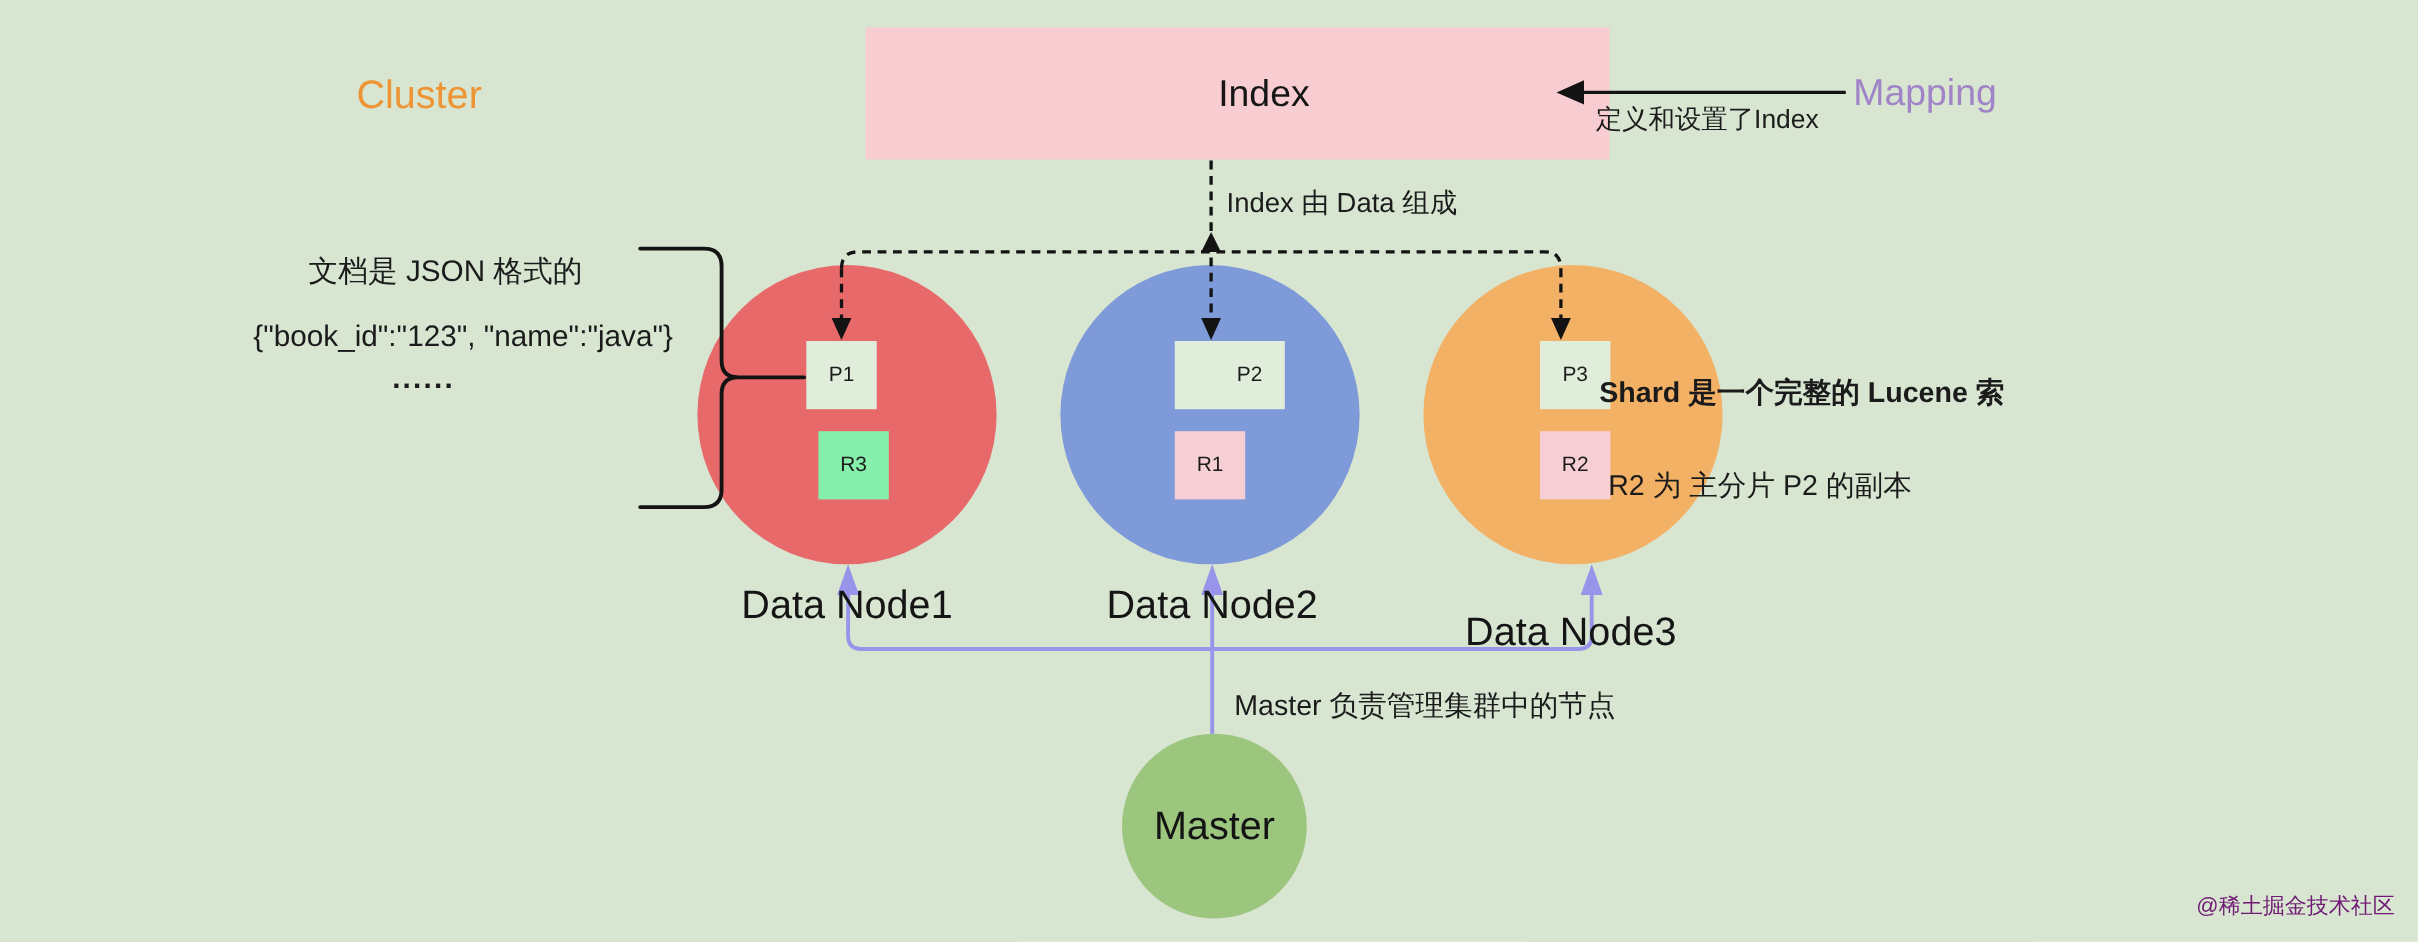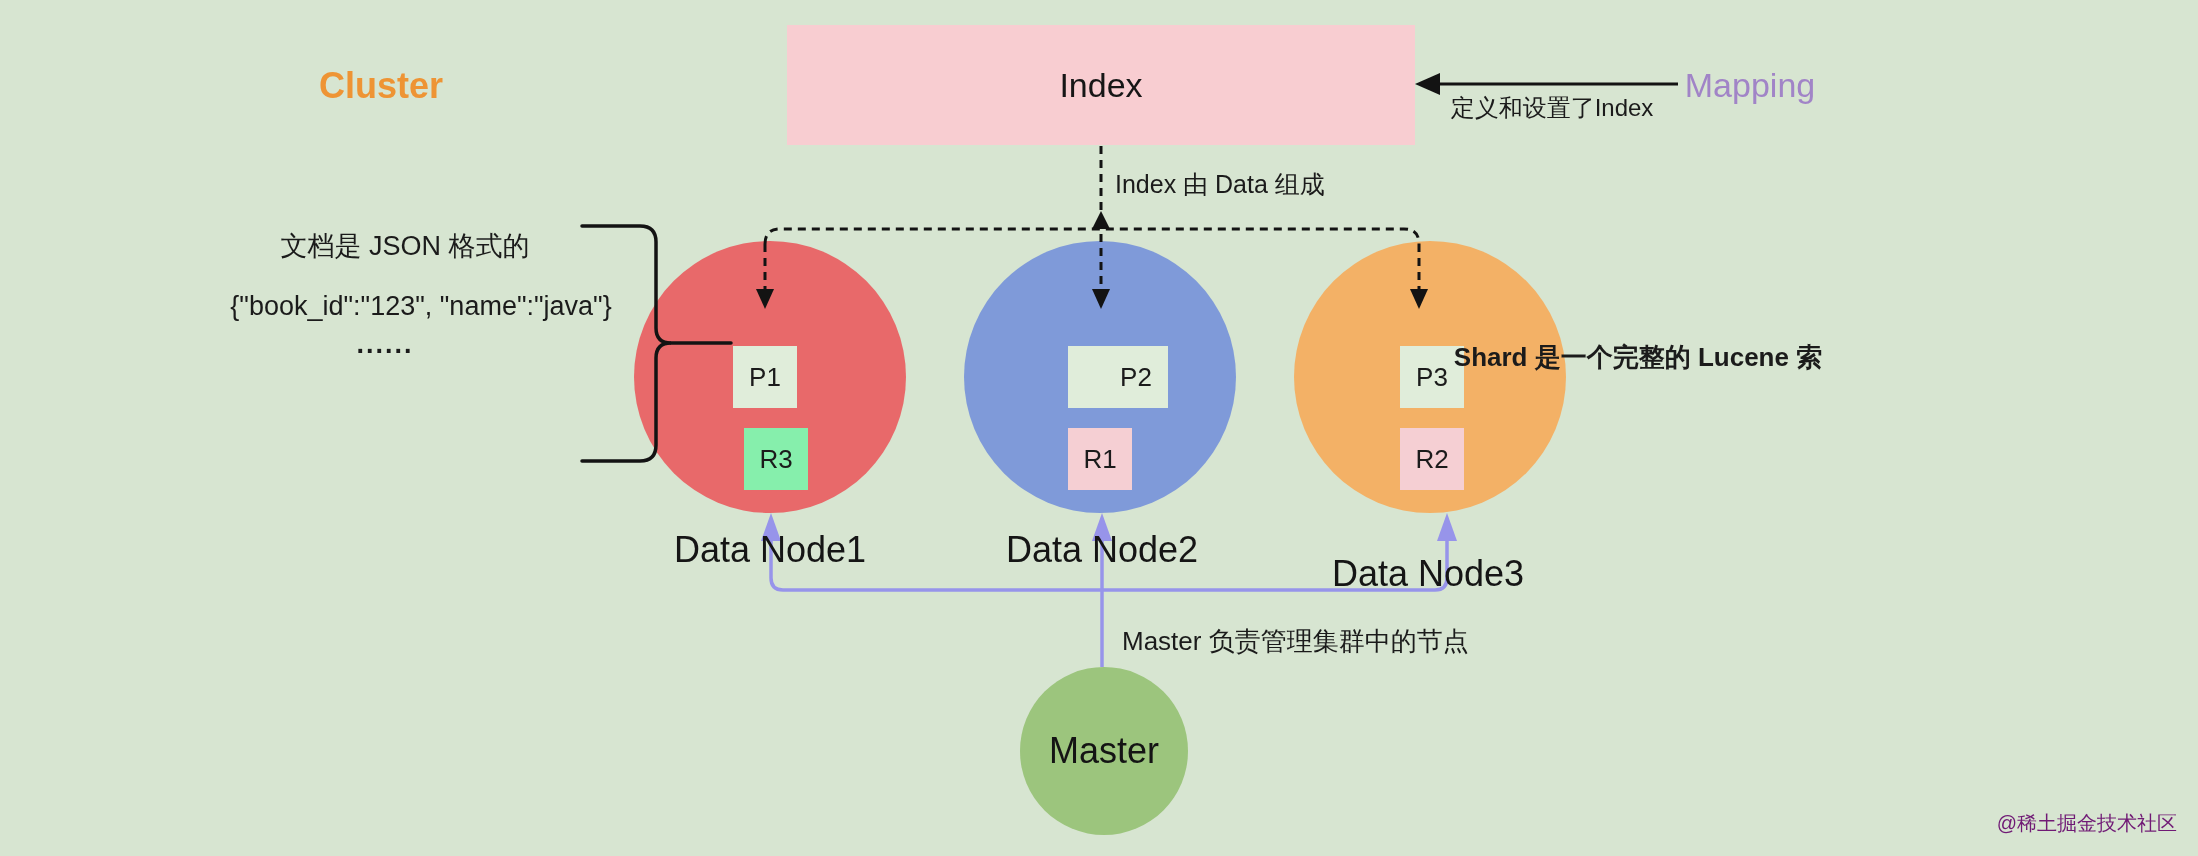--- a/index.html
+++ b/index.html
@@ -1,30 +1,30 @@
 <!DOCTYPE html>
 <html><head>
 <meta charset="utf-8">
 <style>
   html,body{margin:0;padding:0;}
   body{font-family:"Liberation Sans","DejaVu Sans",sans-serif;}
   #stage{position:relative;width:2198px;height:856px;overflow:hidden;}
   .abs{position:absolute;}
   .circle{position:absolute;border-radius:50%;}
   .shard-box{position:absolute;width:64px;height:62px;display:flex;align-items:center;justify-content:center;
-             font-size:26px;color:#1b1b1b;margin-top:36px;}
+             font-size:19px;color:#1b1b1b;}
   .node-label{position:absolute;transform:translate(-50%,-50%);font-size:36px;color:#151515;white-space:nowrap;}
   .note{position:absolute;color:#1b1b1b;white-space:nowrap;}
   .center-xy{transform:translate(-50%,-50%);}
   #svg-overlay{position:absolute;left:0;top:0;z-index:5;}
   .layer-shapes{z-index:1;}
   .layer-text{z-index:8;}
   #index-box{position:absolute;left:787px;top:25px;width:628px;height:120px;z-index:1;
-             display:flex;align-items:center;justify-content:center;font-size:34px;color:#161616;}
-  #cluster-label{left:381px;top:86px;font-size:36px;font-weight:700;white-space:nowrap;}
+             display:flex;align-items:center;justify-content:center;font-size:34px;color:#161616;padding-left:48px;}
+  #cluster-label{left:381px;top:86px;font-size:36px;font-weight:400;white-space:nowrap;}
   #mapping-label{left:1750px;top:85px;font-size:34px;font-weight:500;white-space:nowrap;}
   #mapping-note{left:1552px;top:108px;font-size:24px;}
   #index-comp-note{left:1115px;top:168px;font-size:25px;}
   #doc-line1{left:405px;top:246px;font-size:27px;}
   #doc-line2{left:421px;top:306px;font-size:27px;}
   #doc-line3{left:385px;top:344px;font-size:27px;font-weight:700;letter-spacing:2px;}
   #shard-note{left:1638px;top:357px;font-size:26px;text-align:center;line-height:31px;font-weight:bold;}
   #replica-note{left:1462px;top:424px;font-size:26px;}
   #master-note{left:1122px;top:624px;font-size:26px;}
   #master-circle{left:1020px;top:667px;width:168px;height:168px;z-index:1;
@@ -105,20 +105,21 @@
   <div id="index-comp-note" class="note layer-text">Index 由 Data 组成</div>
 
   <div id="doc-line1" class="note center-xy layer-text">文档是 JSON 格式的</div>
   <div id="doc-line2" class="note center-xy layer-text">{"book_id":"123", "name":"java"}</div>
   <div id="doc-line3" class="note center-xy layer-text">......</div>
 
   <div id="shard-note" class="note center-xy layer-text">
     <div>Shard 是一个完整的 Lucene 索</div>
   </div>
 
+  <div id="replica-note" class="note layer-text">R2 为 主分片 P2 的副本</div>
 
   <div class="node-label layer-text" style="left:770px;top:550px;">Data Node1</div>
   <div class="node-label layer-text" style="left:1102px;top:550px;">Data Node2</div>
   <div class="node-label layer-text" style="left:1428px;top:550px;margin-top:24px;">Data Node3</div>
 
   <div id="master-note" class="note layer-text">Master 负责管理集群中的节点</div>
 
   <div id="watermark" class="abs layer-text" style="color: #701a75;">@稀土掘金技术社区</div>
 </div>
 

